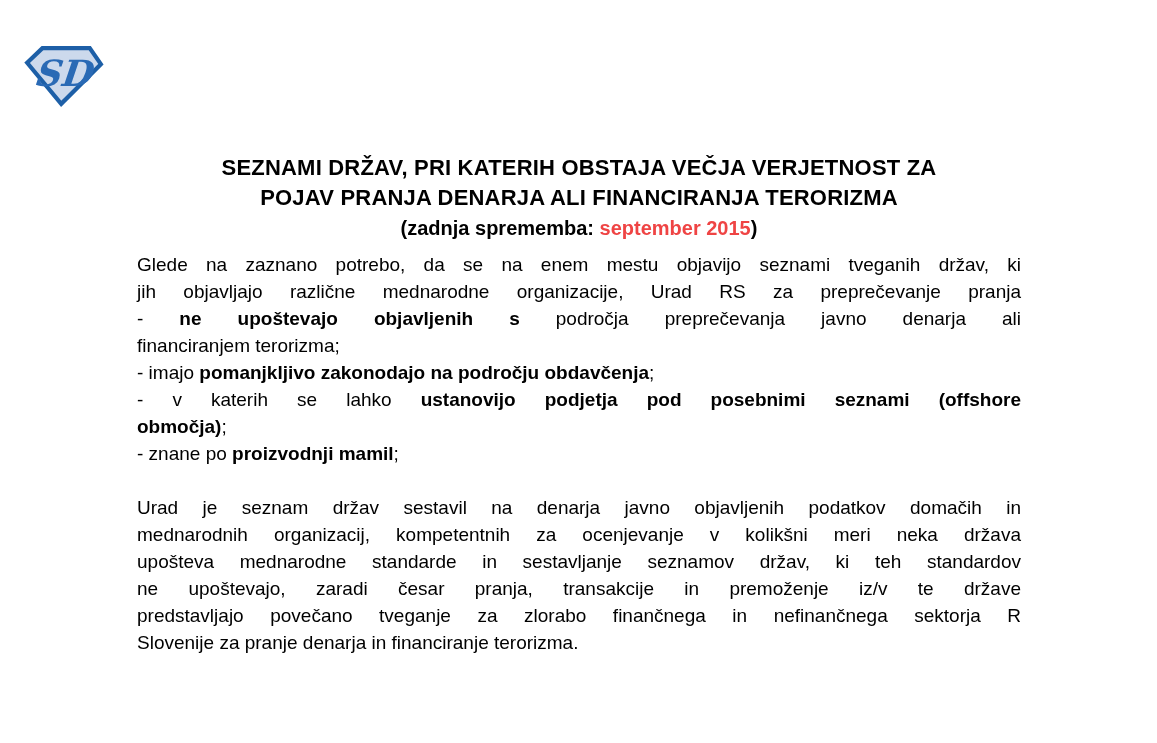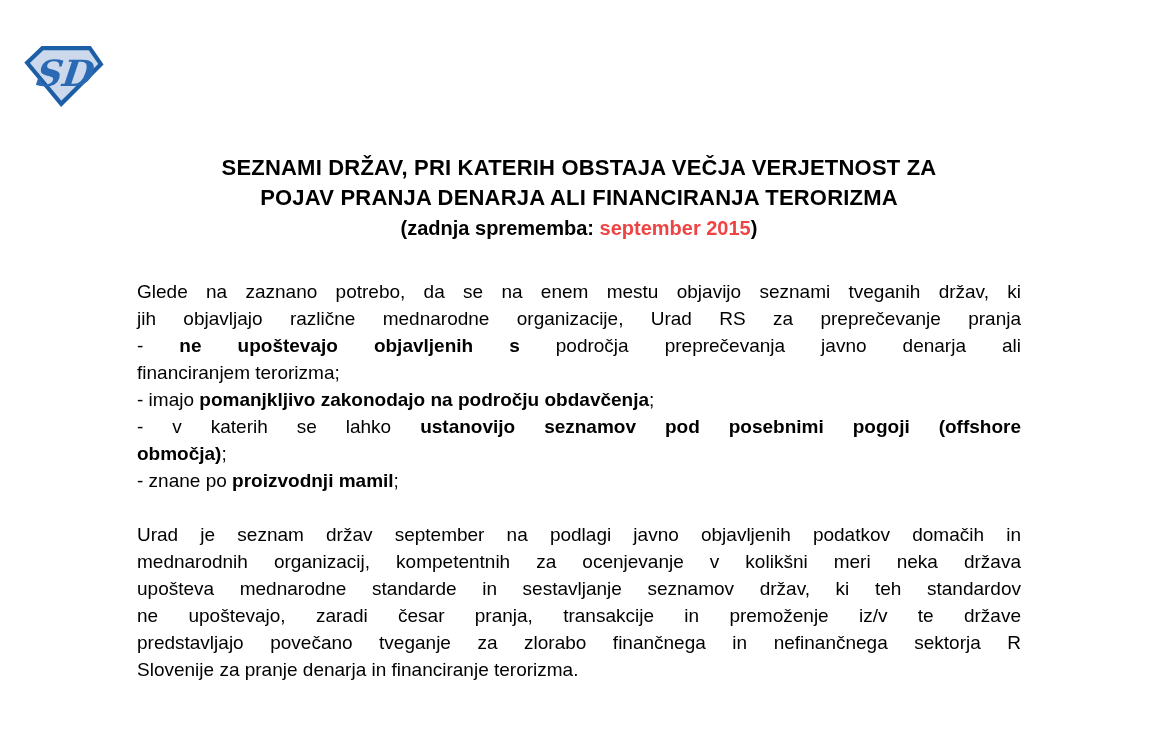--- a/index.html
+++ b/index.html
@@ -25,21 +25,21 @@
   .title-line {
     font-size: 22px; font-weight: 700; line-height: 30px;
     text-align: center; letter-spacing: 0.2px;
   }
   .subtitle {
     font-size: 20px; font-weight: 700; line-height: 30px;
     text-align: center;
   }
   .accent { color: #ef4444; }
 
-  .bodyblock { margin-top: 35px; }
+  .bodyblock { margin-top: 8px; }
   .bodyblock.closing { margin-top: 27px; }
 
   .tline {
     font-size: 19px; line-height: 27px;
     text-align: left; width: 884px;
   }
   .tline.just {
     text-align: justify;
     text-align-last: justify;
   }
@@ -69,29 +69,29 @@
       <div class="tline just">Glede na zaznano potrebo, da se na enem mestu objavijo seznami tveganih držav, ki</div>
       <div class="tline just">jih objavljajo različne mednarodne organizacije, Urad RS za preprečevanje pranja</div>
     </div>
 
     <div>
       <div class="tline just"><span>- </span><span class="b">ne upoštevajo objavljenih s</span><span> področja preprečevanja javno denarja ali</span></div>
       <div class="tline">financiranjem terorizma;</div>
 
       <div class="tline"><span>- imajo </span><span class="b">pomanjkljivo zakonodajo na področju obdavčenja</span><span>;</span></div>
 
-      <div class="tline just"><span>- v katerih se lahko </span><span class="b">ustanovijo seznamov pod posebnimi pogoji (offshore</span></div>
+      <div class="tline just"><span>- v katerih se lahko </span><span class="b">ustanovijo podjetja pod posebnimi seznami (offshore</span></div>
       <div class="tline"><span class="b">območja)</span><span>;</span></div>
 
       <div class="tline"><span>- znane po </span><span class="b">proizvodnji mamil</span><span>;</span></div>
 
     </div>
 
     <div class="bodyblock closing">
-      <div class="tline just">Urad je seznam držav september na podlagi javno objavljenih podatkov domačih in</div>
+      <div class="tline just">Urad je seznam držav sestavil na denarja javno objavljenih podatkov domačih in</div>
       <div class="tline just">mednarodnih organizacij, kompetentnih za ocenjevanje v kolikšni meri neka država</div>
       <div class="tline just">upošteva mednarodne standarde in sestavljanje seznamov držav, ki teh standardov</div>
       <div class="tline just">ne upoštevajo, zaradi česar pranja, transakcije in premoženje iz/v te države</div>
       <div class="tline just">predstavljajo povečano tveganje za zlorabo finančnega in nefinančnega sektorja R</div>
       <div class="tline">Slovenije za pranje denarja in financiranje terorizma.</div>
     </div>
 
   </div>
 </div>
 

